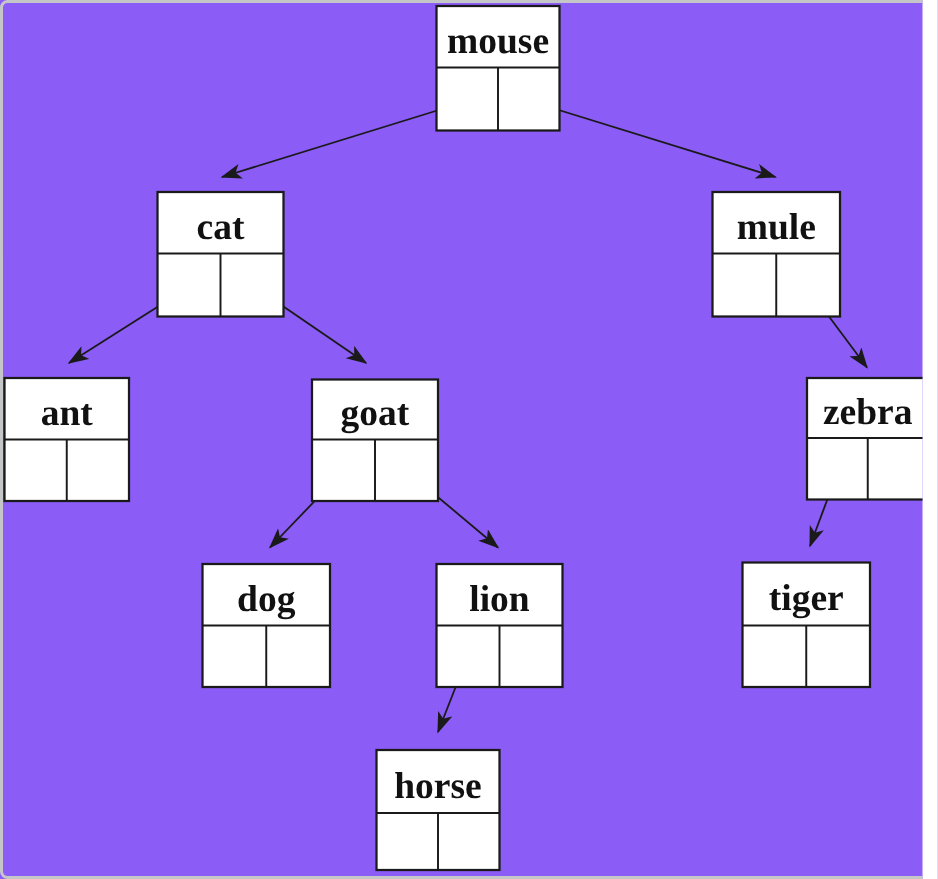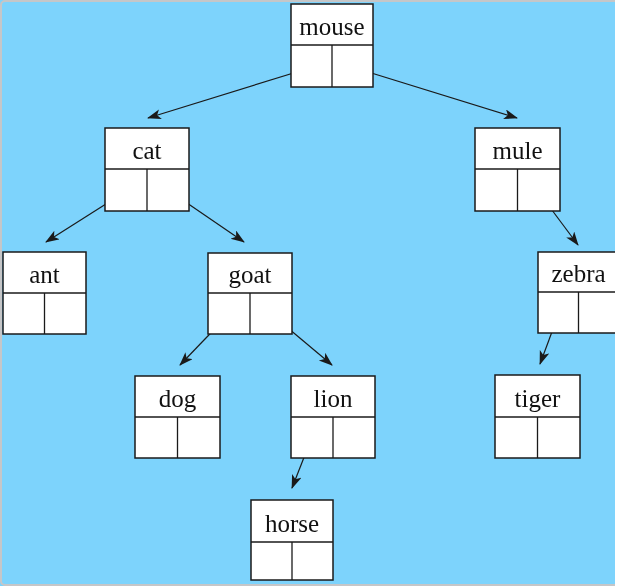--- a/index.html
+++ b/index.html
@@ -1,21 +1,22 @@
 <!DOCTYPE html>
 <html><head>
 <meta charset="utf-8">
 <style>
   html, body { margin: 0; padding: 0; background: #ffffff; }
   .canvas {
     position: relative;
     width: 615px;
     height: 586px;
-    background: #7dd3fc;
+    background: #8b5cf6;
     overflow: hidden;
+    font-weight: bold;
   }
   svg { display: block; }
   svg text.node-label {
     font-family: "Liberation Serif", "DejaVu Serif", serif;
     font-size: 25px;
     fill: #111111;
     text-anchor: middle;
   }
 </style>
 </head>

